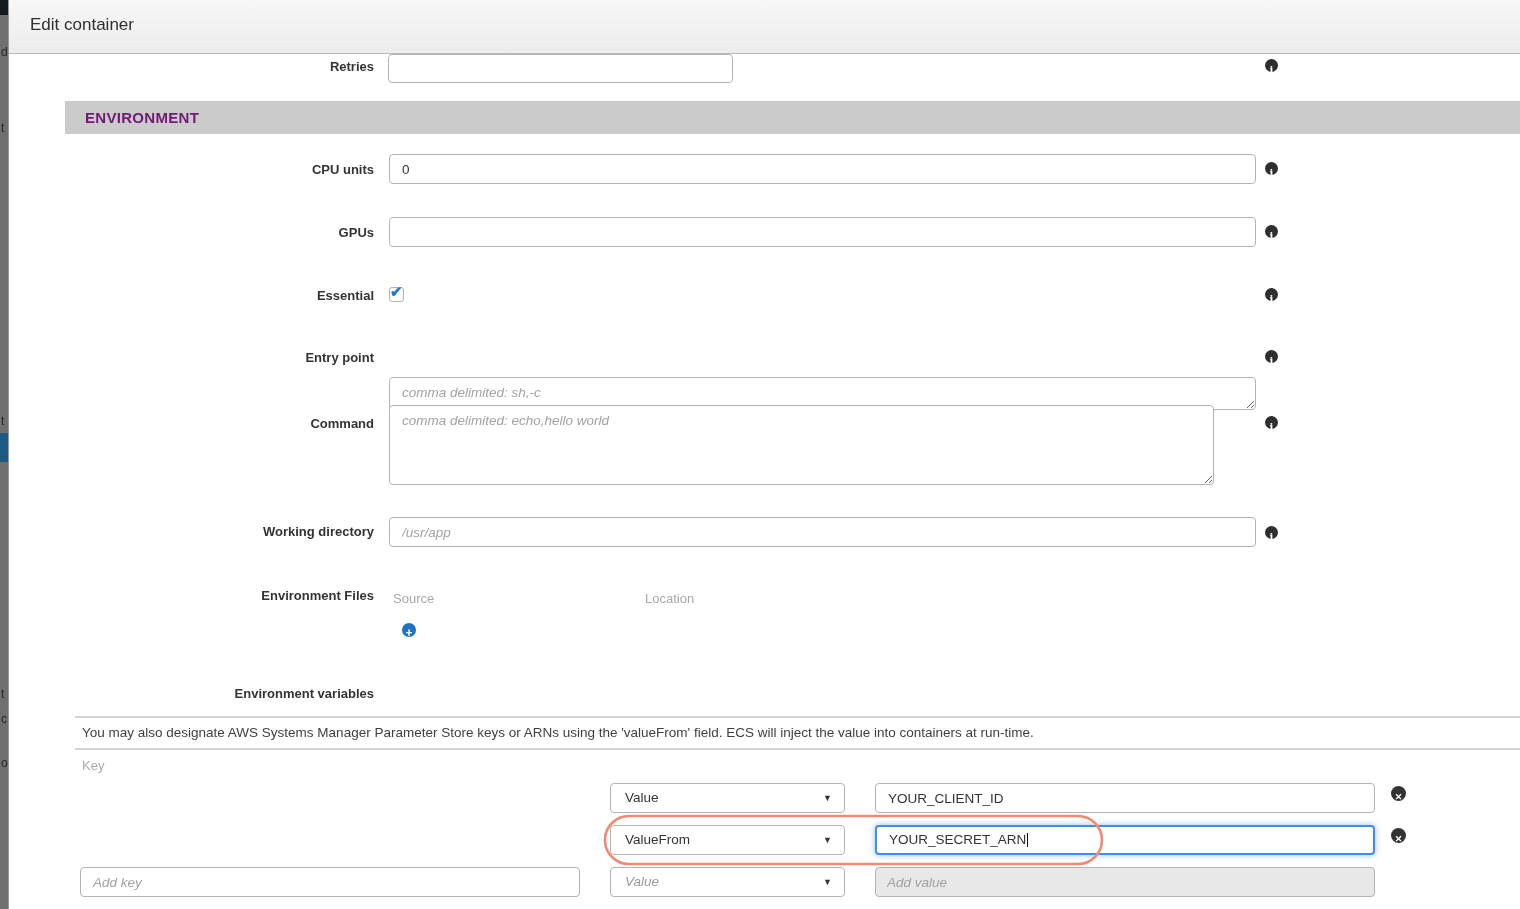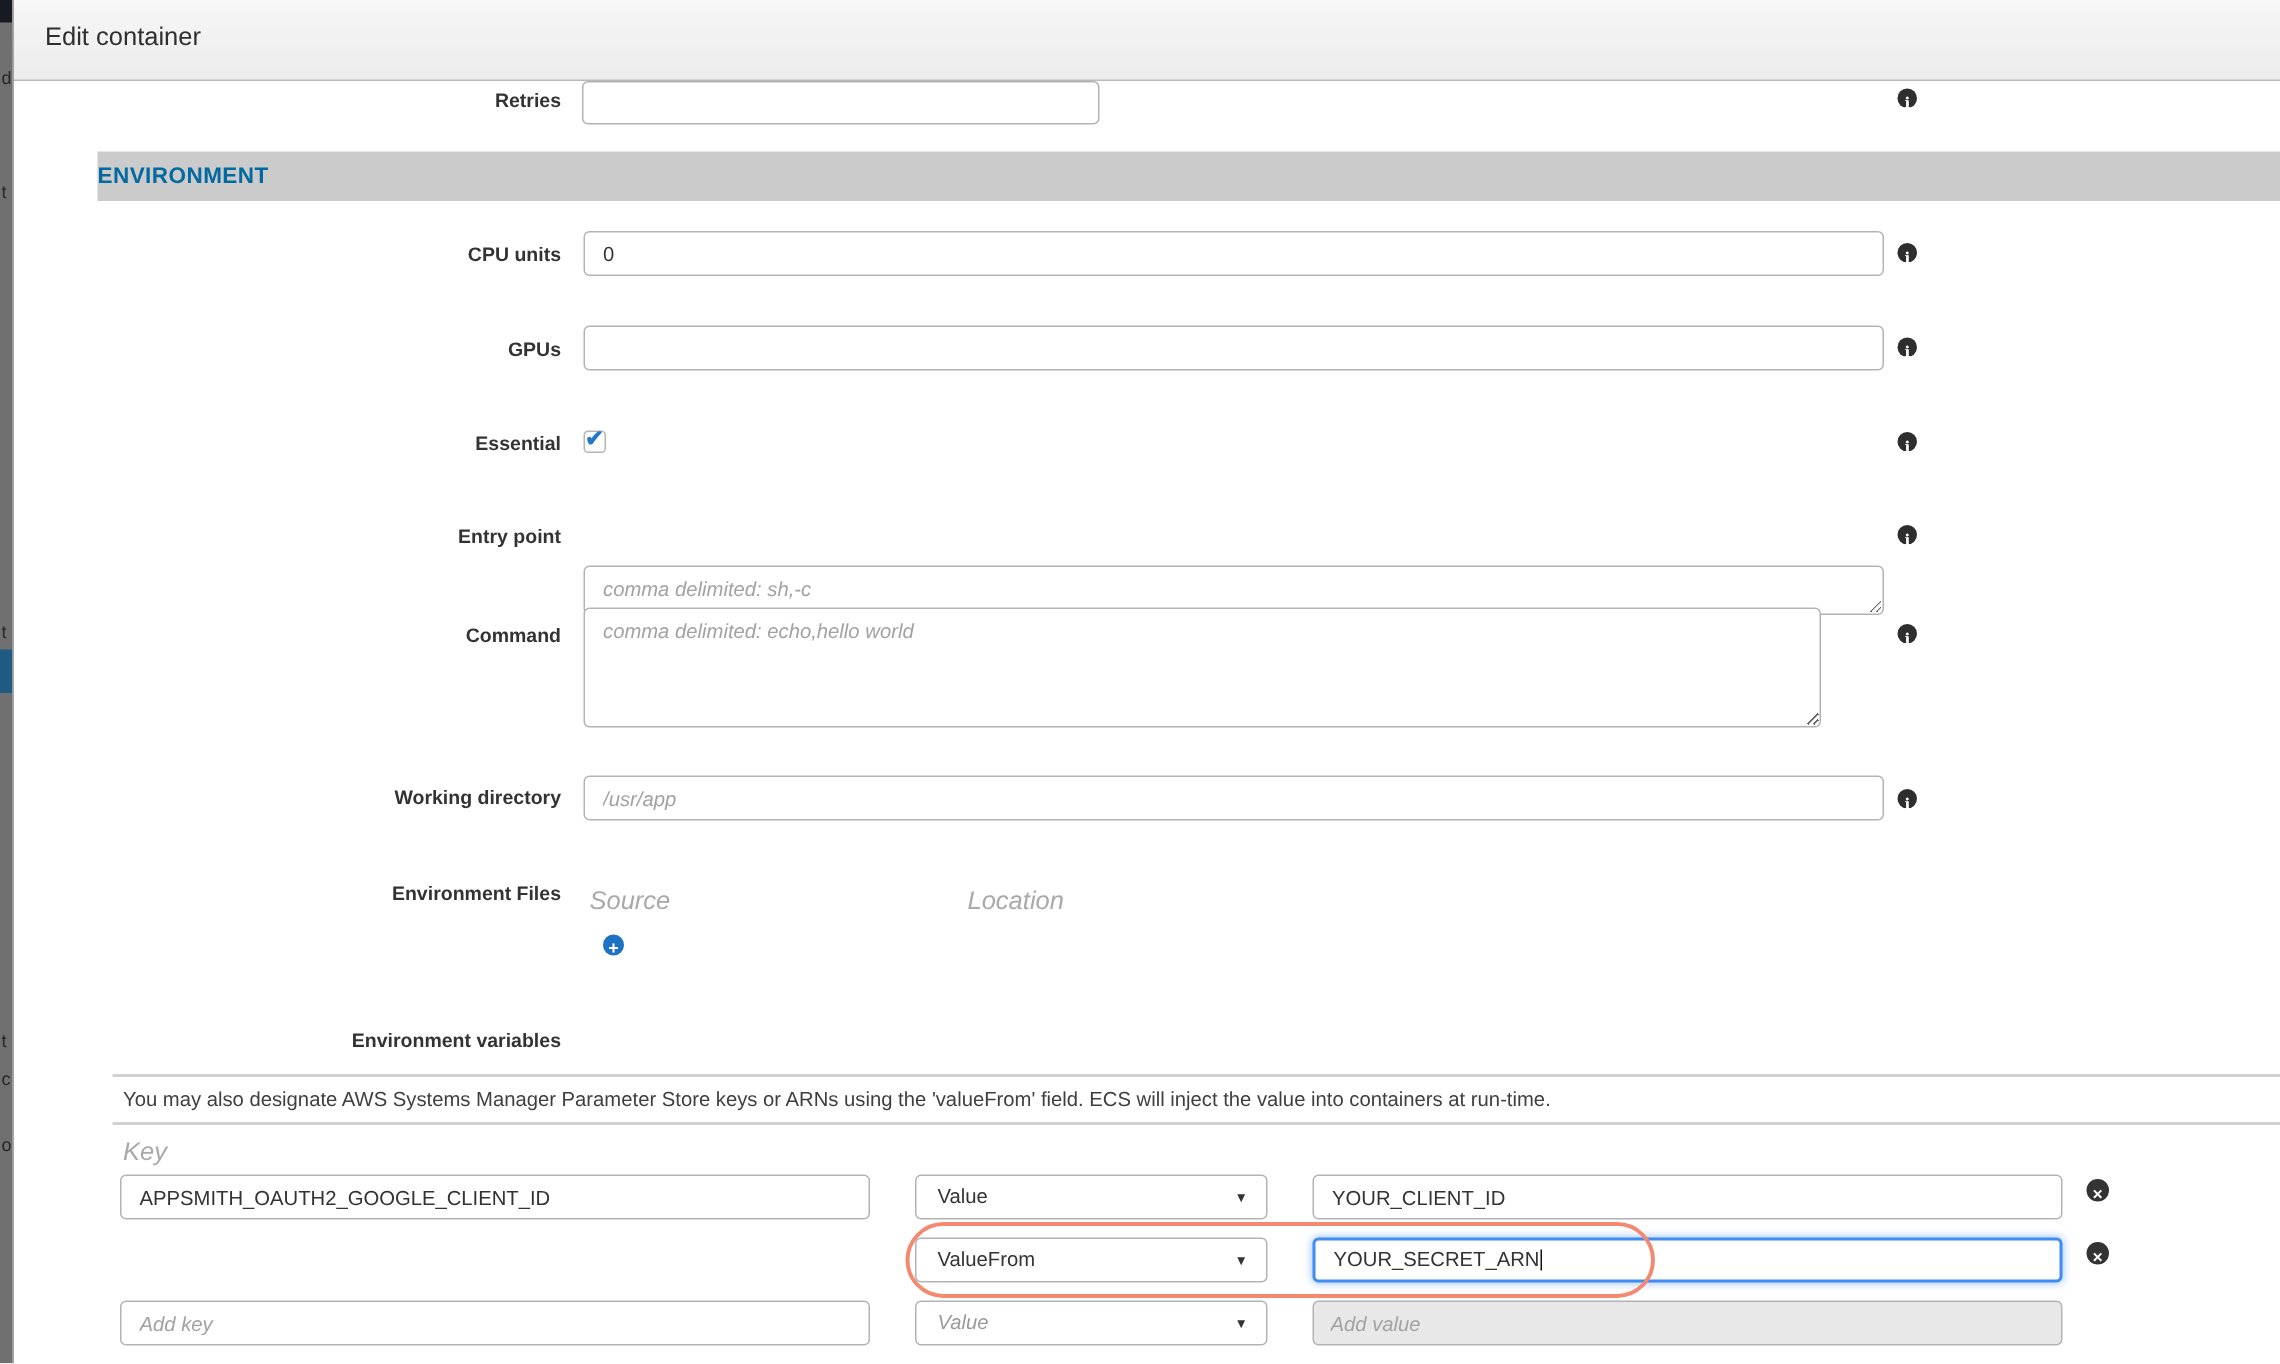--- a/index.html
+++ b/index.html
@@ -19,31 +19,31 @@
   .titlebar h1{margin:0;position:absolute;left:22px;top:15px;font-size:17px;font-weight:400;color:#2f2f2f;}
 
   
   .lbl{position:absolute;left:100px;width:274px;text-align:right;font-size:13px;font-weight:bold;color:#333;}
   .inp{position:absolute;box-sizing:border-box;border:1px solid #b3b3b3;border-radius:4px;
        background:#fff;font-family:"Liberation Sans",sans-serif;font-size:13.5px;color:#333;
        padding:0 12px;outline:none;}
   textarea.inp{padding-top:7px;resize:vertical;}
   .inp::placeholder, textarea.inp::placeholder{font-style:italic;color:#a2a2a2;opacity:1;}
   .section-bar{position:absolute;left:65px;top:101px;right:0;height:33px;background:#cbcbcb;}
-  .section-bar span{display:block;line-height:33px;font-size:15px;font-weight:bold;color:#0369a1;letter-spacing:.3px;}
+  .section-bar span{display:block;margin-left:20px;line-height:33px;font-size:15px;font-weight:bold;color:#701a75;letter-spacing:.3px;}
 
   .info{position:absolute;left:1265px;width:13px;height:13px;border-radius:50%;background:#2e2e2e;
         color:#fff;text-align:center;cursor:pointer;}
   .info i{font-style:normal;font-family:"DejaVu Serif",serif;font-weight:bold;font-size:10px;line-height:13px;}
 
   .checkbox{position:absolute;left:389px;top:287px;width:15px;height:15px;border:1px solid #b5b5b5;
             border-radius:3px;background:#fdfdfd;box-sizing:border-box;}
   .checkbox .check{position:absolute;left:0px;top:-5px;color:#2478c8;font-size:15px;font-weight:bold;}
 
-  .ghost-head{position:absolute;font-size:17px;font-style:italic;color:#a9a9a9;}
+  .ghost-head{position:absolute;font-size:13px;color:#a9a9a9;}
   .plus{position:absolute;left:402px;top:623px;width:14px;height:14px;border-radius:50%;background:#1d73c2;
         color:#fff;text-align:center;cursor:pointer;}
   .plus b{font-size:12px;line-height:14px;font-weight:bold;}
 
   .divider{position:absolute;left:75px;right:0;height:2px;background:#d2d2d2;}
   .note{position:absolute;left:82px;top:725px;font-size:13.5px;color:#3f3f3f;}
 
   
   .sel{position:absolute;box-sizing:border-box;width:235px;height:30px;border:1px solid #b3b3b3;border-radius:4px;
        background:#fff;font-size:13.5px;color:#333;line-height:28px;padding:0 14px;cursor:pointer;}
@@ -116,21 +116,20 @@
   <span class="ghost-head" style="left:645px;top:591px">Location</span>
   <span class="plus"><b>+</b></span>
 
   <label class="lbl" style="top:686px">Environment variables</label>
 
   <div class="divider" style="top:716px"></div>
   <div class="note">You may also designate AWS Systems Manager Parameter Store keys or ARNs using the 'valueFrom' field. ECS will inject the value into containers at run-time.</div>
   <div class="divider" style="top:748px"></div>
   <span class="ghost-head" style="left:82px;top:758px">Key</span>
 
-  <input class="inp" style="left: 80px; top: 783px; width: 500px; height: 30px;" value="APPSMITH_OAUTH2_GOOGLE_CLIENT_ID">
   <div class="sel" style="left:610px;top:783px">
     <span>Value</span>
     <span class="caret">▼</span>
   </div>
   <input class="inp" style="left: 875px; top: 783px; width: 500px; height: 30px;" value="YOUR_CLIENT_ID">
   <span class="del" style="top:786px"><i>✕</i></span>
 
   <div class="sel" style="left:610px;top:825px">
     <span>ValueFrom</span>
     <span class="caret">▼</span>

